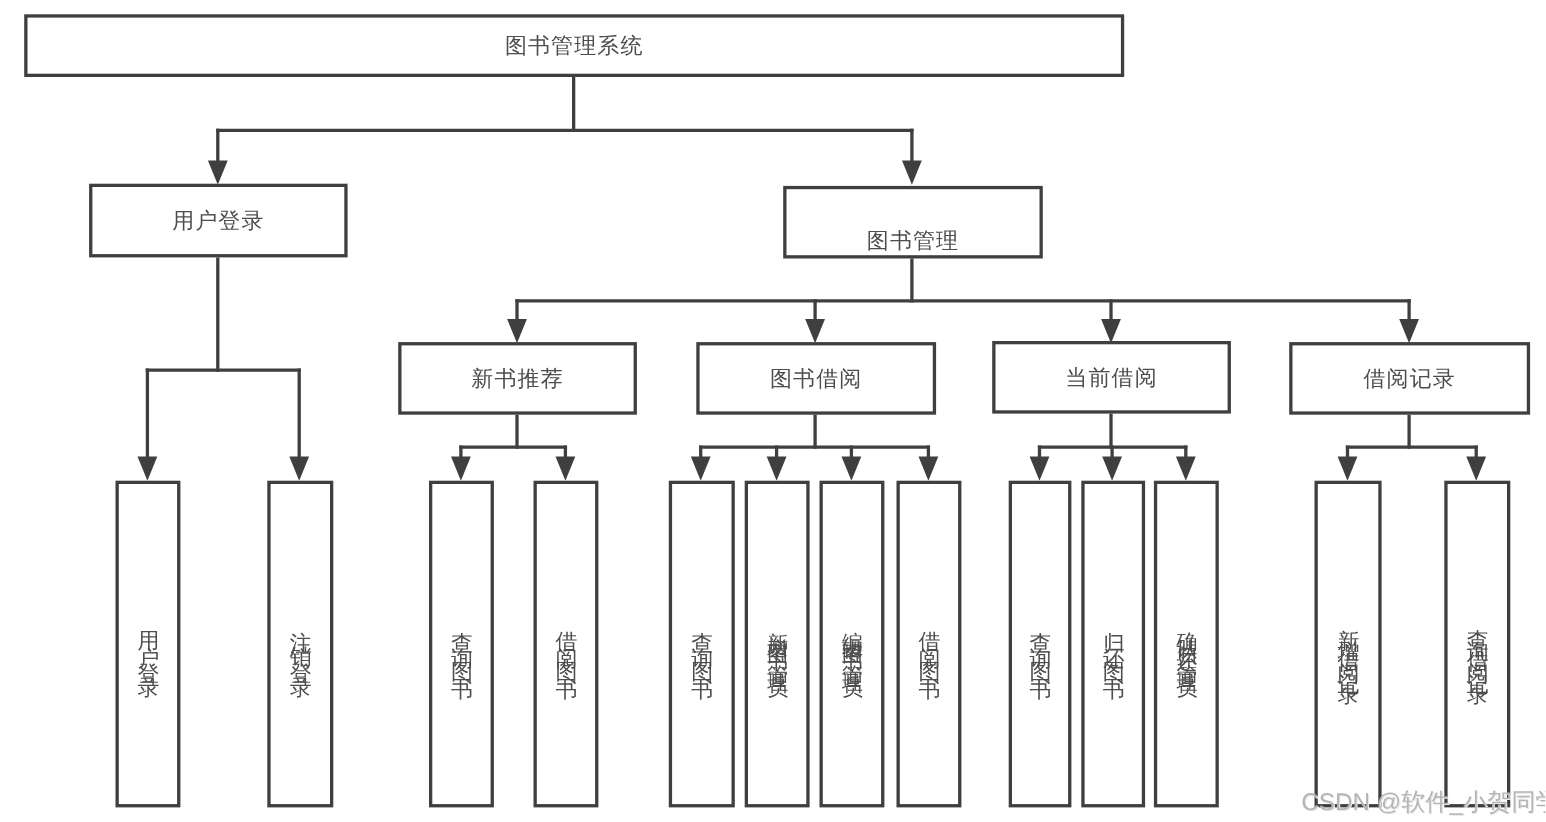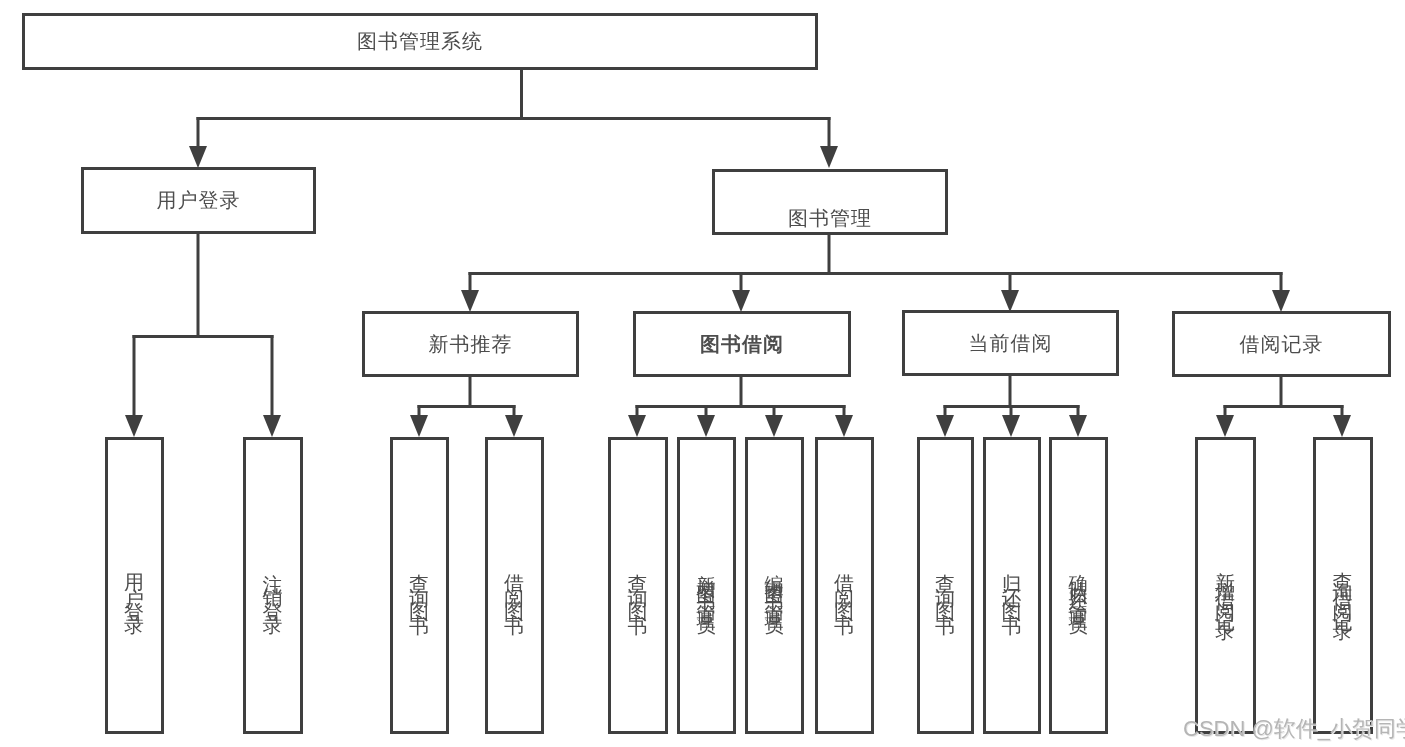--- a/index.html
+++ b/index.html
@@ -20,25 +20,25 @@
   }
   .ls4{letter-spacing:14px;}
   .ls6{letter-spacing:10px;}
   .ls9{letter-spacing:6px;font-size:19px;}
   .watermark{
     position:absolute;left:1183px;top:714px;z-index:3;
     color:#b5b5b5;font-size:22px;white-space:nowrap;
     text-shadow:1px 1px 0 #e8e8e8;
   }
   
-  #root-box{left:22px;top:13px;width:796px;height:57px;}
+  #root-box{left:22px;top:13px;width:1000px;height:57px;}
   #l2-user{left:81px;top:167px;width:235px;height:67px;}
   #l2-book{left:712px;top:169px;width:236px;height:66px;align-items:flex-end;}
   #l3-recommend{left:362px;top:311px;width:217px;height:66px;}
-  #l3-borrow{left:633px;top:311px;width:218px;height:66px;font-weight:bold;}
+  #l3-borrow{left:633px;top:311px;width:218px;height:66px;}
   #l3-current{left:902px;top:310px;width:217px;height:66px;}
   #l3-records{left:1172px;top:311px;width:219px;height:66px;}
   .leaf{top:437px;height:297px;}
   #g1a{left:105px;width:59px;} #g1b{left:243px;width:60px;}
   #g2a{left:390px;width:59px;} #g2b{left:485px;width:59px;}
   #g3a{left:608px;width:60px;} #g3b{left:677px;width:59px;}
   #g3c{left:745px;width:59px;} #g3d{left:815px;width:59px;}
   #g4a{left:917px;width:57px;} #g4b{left:983px;width:58px;}
   #g4c{left:1049px;width:59px;}
   #g5a{left:1195px;width:61px;} #g5b{left:1313px;width:60px;}

